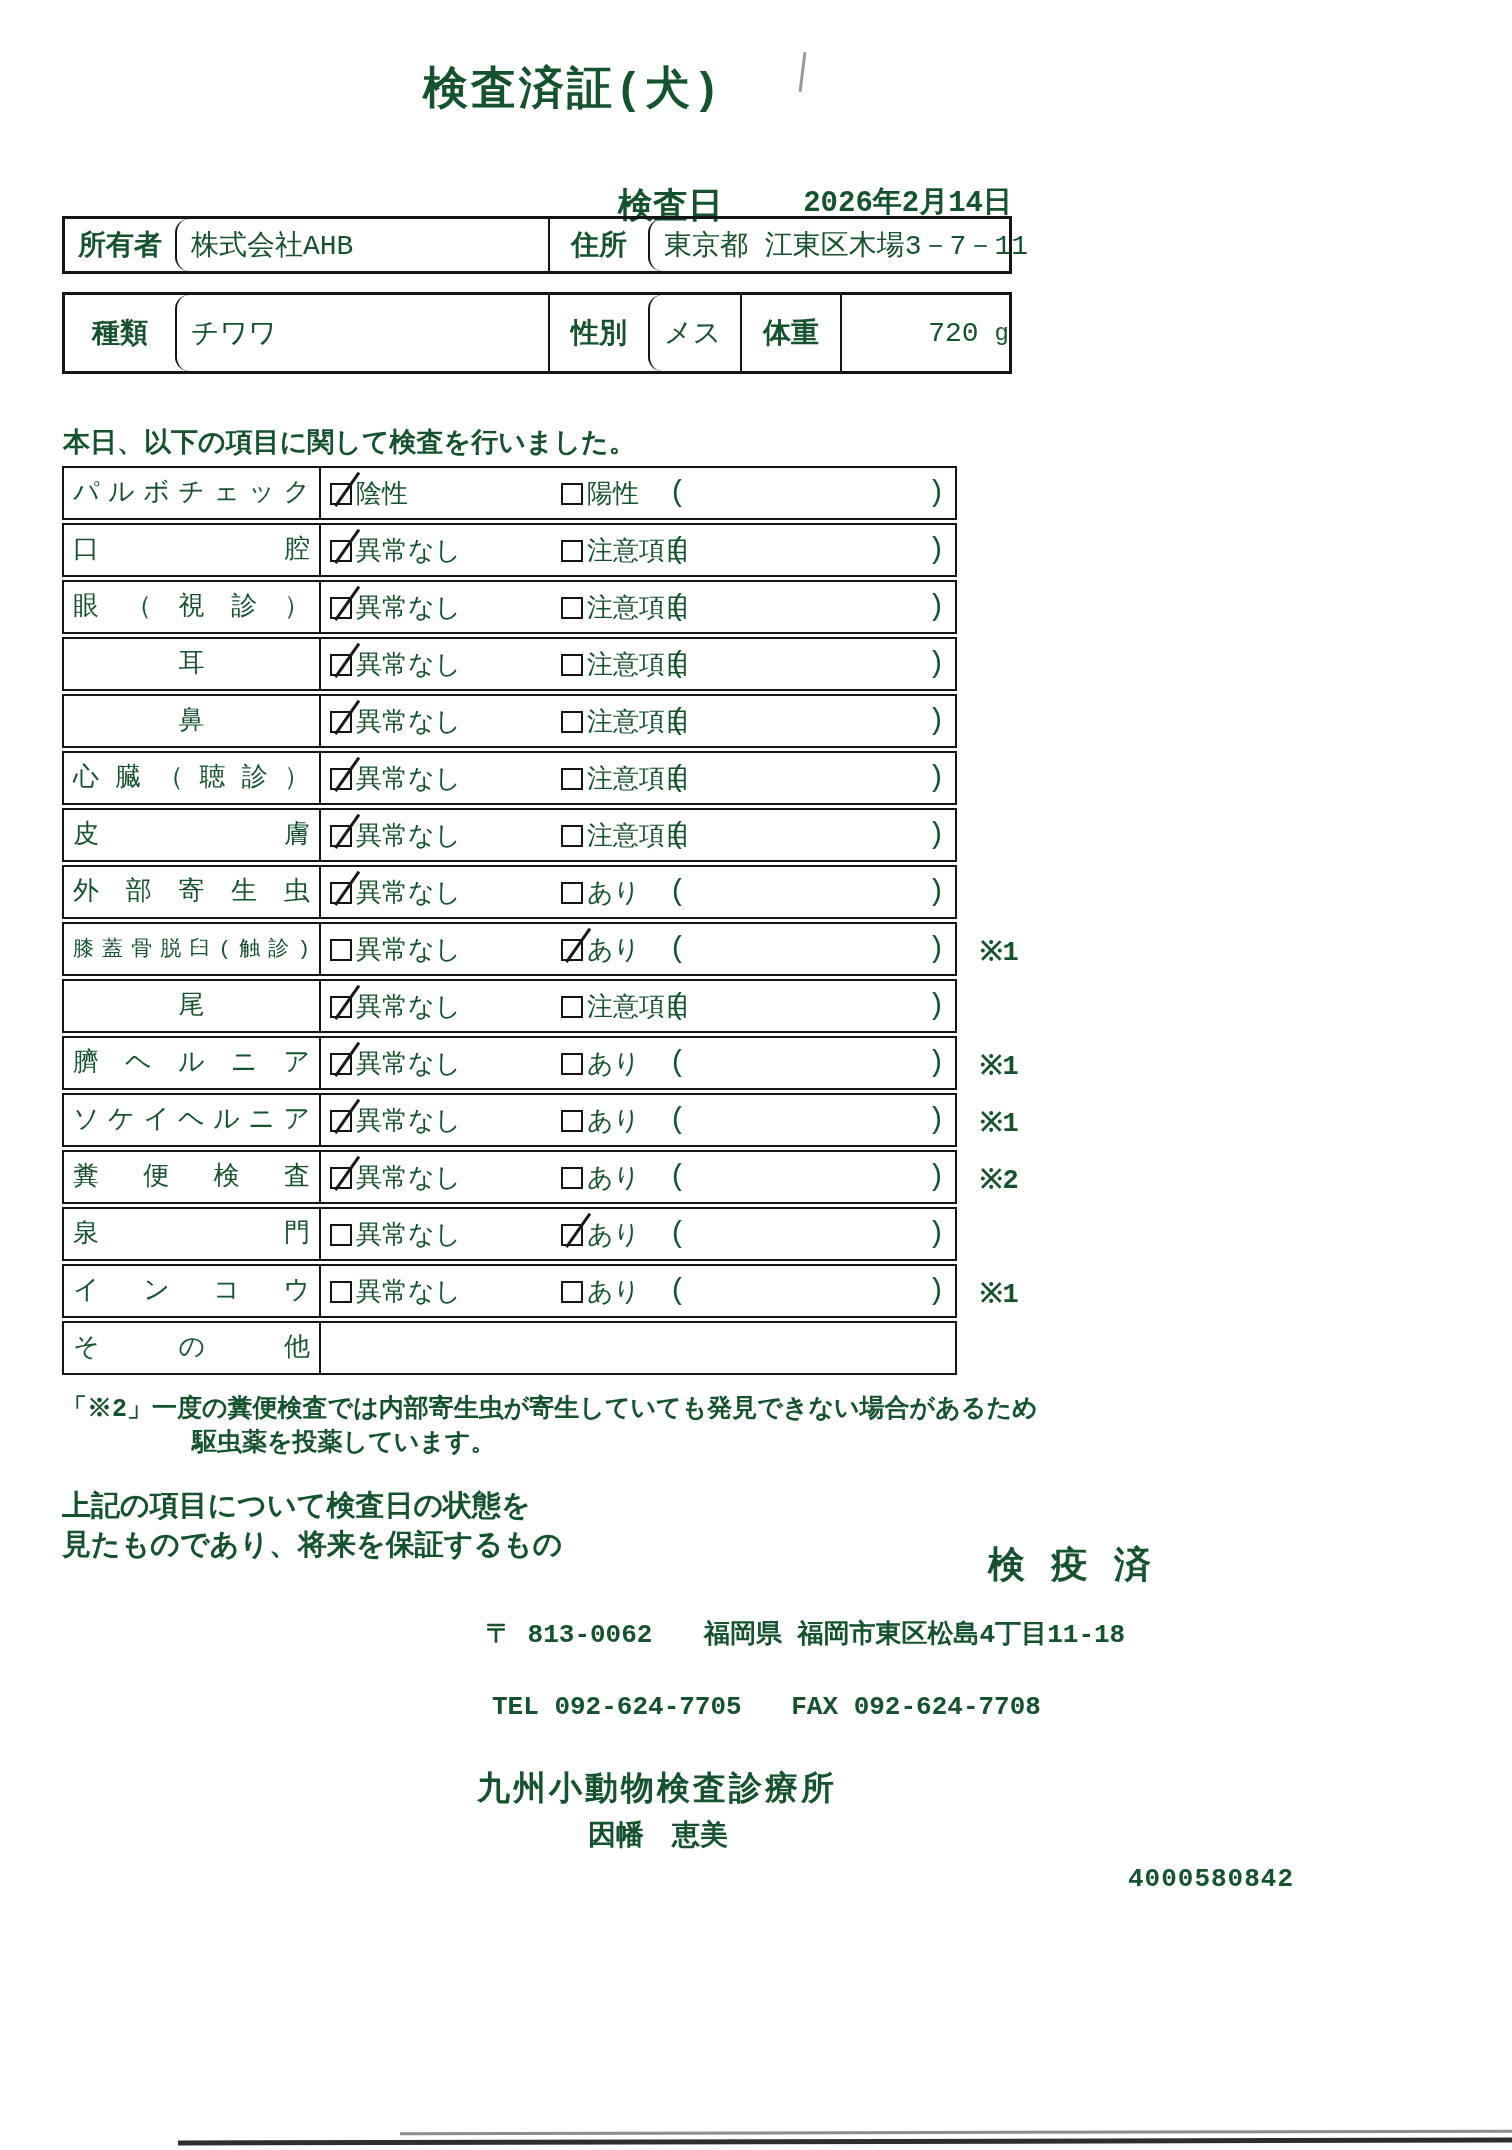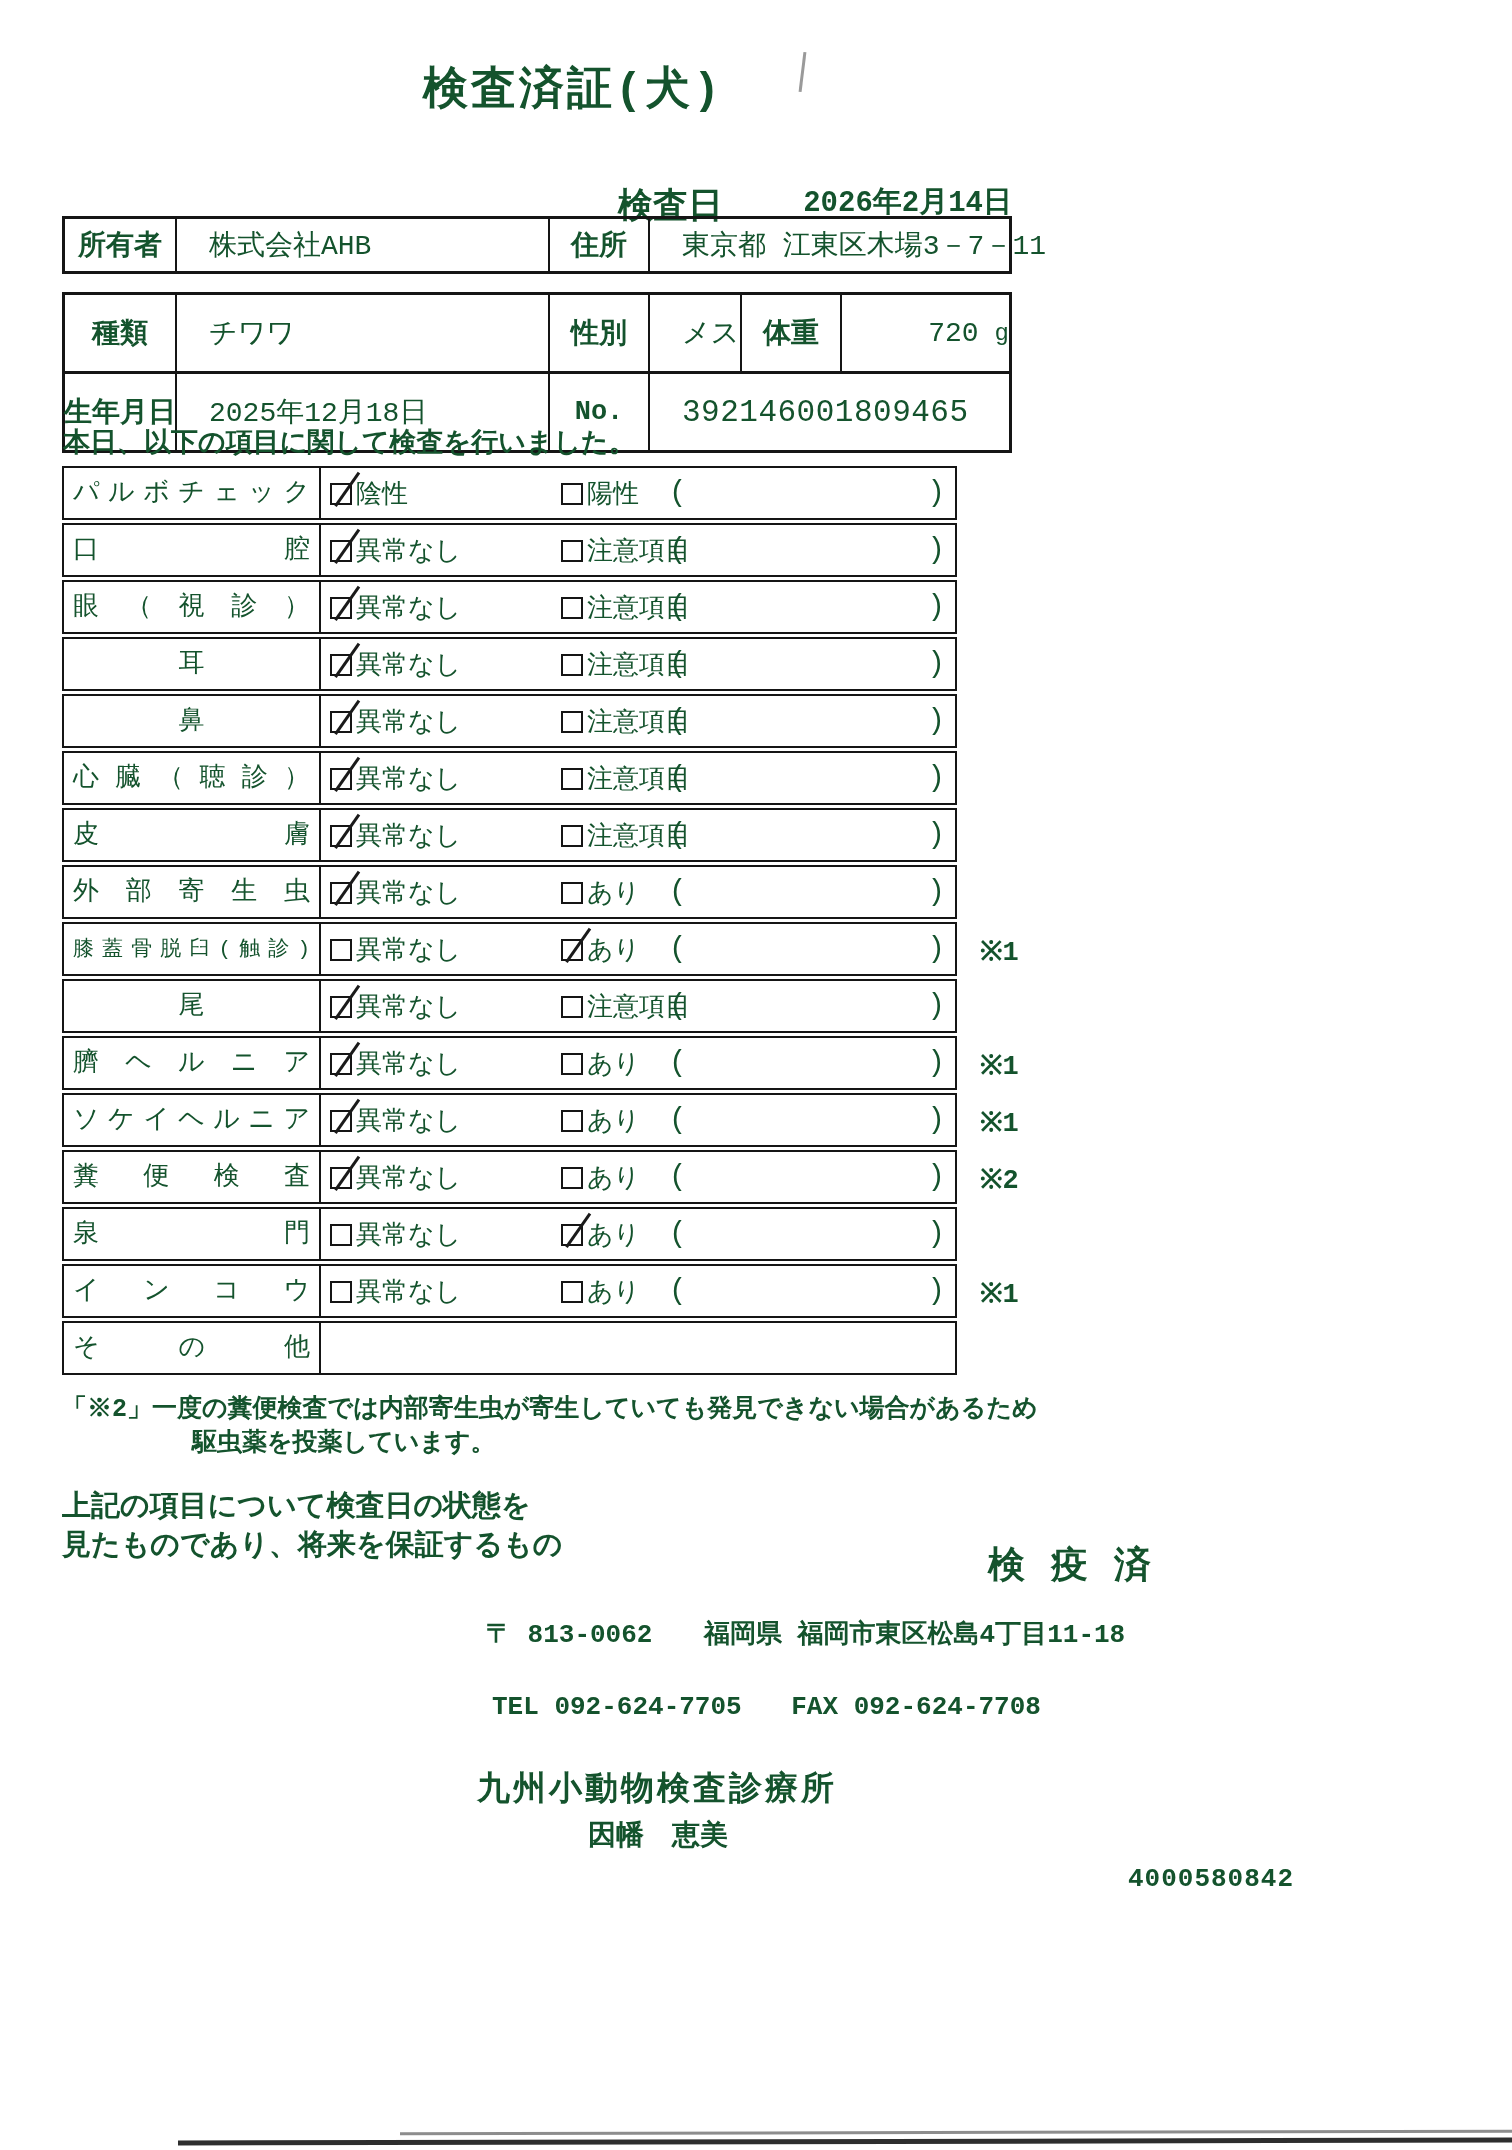--- a/index.html
+++ b/index.html
@@ -14,21 +14,21 @@
   
   .info-box { position:absolute; left:62px; width:950px; border:3px solid #151515; box-sizing:border-box; }
   #owner-table { top:216px; }
   #pet-table   { top:292px; }
   .info-row { display:grid; height:52px; }
   #pet-table .info-row { height:76px; }
   #pet-table .info-row + .info-row { border-top:3px solid #151515; }
   .cell { display:flex; align-items:center; box-sizing:border-box; font-size:28px; font-weight:500; white-space:nowrap; }
   .cell + .cell { border-left:2.5px solid #151515; }
   .cell.lbl { justify-content:center; font-weight:600; }
-  .cell.val { padding-left:32px; }
+  .cell.val { padding-left:14px;border-radius:14px; }
   .cell.val-right { justify-content:flex-end; }
   .unit { font-size:24px; margin-left:16px; }
   #no-value-cell { font-size:31px; letter-spacing:0.5px; }
   
   #intro { position:absolute; left:63px; top:424px; font-size:27px; font-weight:600; }
   
   #exam-checklist { position:absolute; left:62px; top:466px; }
   .check-row { position:relative; width:895px; height:54px; border:2.5px solid #151515; margin-bottom:3px; box-sizing:border-box; display:flex; background:#fff; }
   .row-label { width:257px; border-right:2.5px solid #151515; box-sizing:border-box; display:flex; align-items:center; padding:0 9px; }
   .row-label-inner { width:100%; font-size:26px; font-weight:500; text-align:justify; text-align-last:justify; line-height:1; }
@@ -88,26 +88,20 @@
       <div class="cell lbl">種類</div>
       <div class="cell val">チワワ</div>
       <div class="cell lbl">性別</div>
       <div class="cell val">メス</div>
       <div class="cell lbl">体重</div>
       <div class="cell val-right cell" style="border-left:2.5px solid #151515;">
         <span>720</span>
         <span class="unit">g</span>
       </div>
     </div>
-    <div class="info-row" style="grid-template-columns:110px 373px 100px 1fr;">
-      <div class="cell lbl">生年月日</div>
-      <div class="cell val">2025年12月18日</div>
-      <div class="cell lbl" style="font-size:27px;">No.</div>
-      <div class="cell val" id="no-value-cell">392146001809465</div>
-    </div>
   </div>
 
   <div id="intro">本日、以下の項目に関して検査を行いました。</div>
 
   <div id="exam-checklist">
       <div class="check-row">
       <div class="row-label">
         <span class="row-label-inner">パルボチェック</span>
       </div>
       <div class="row-options">

